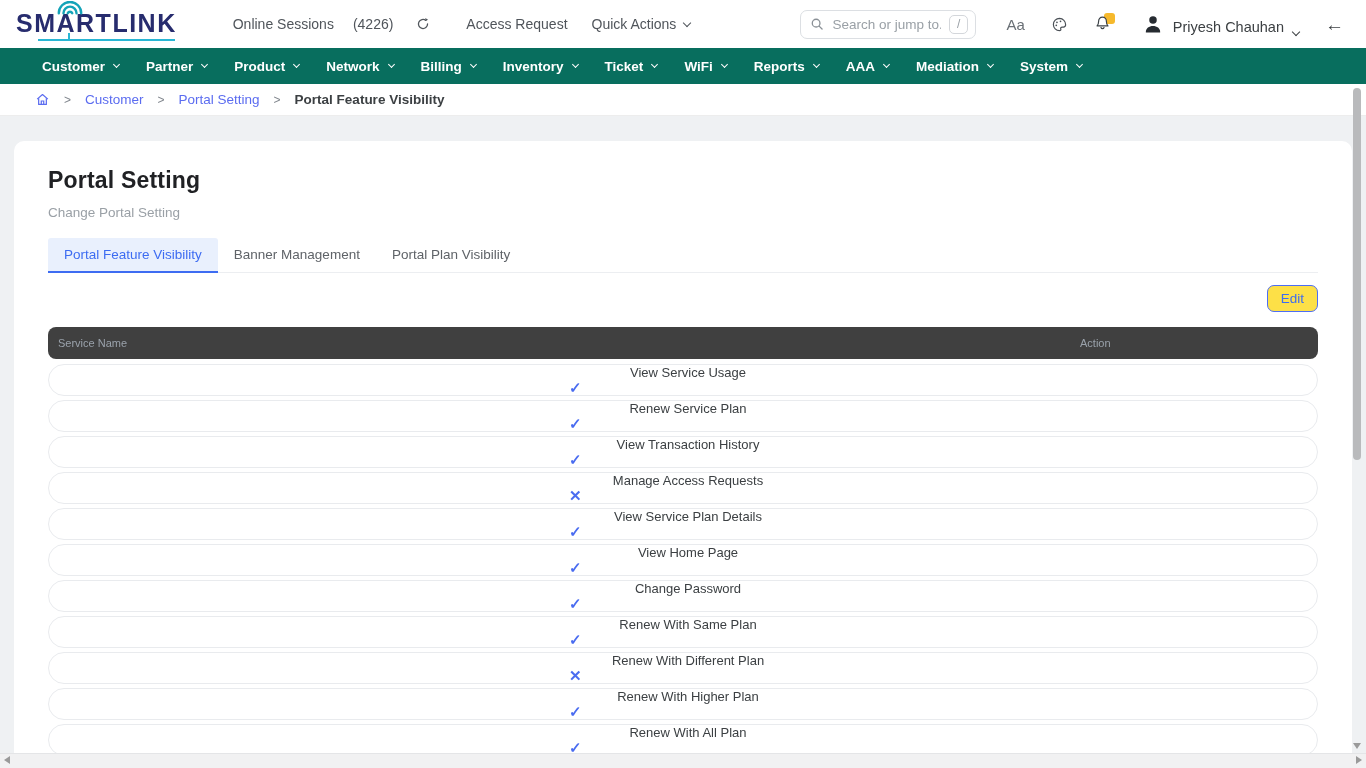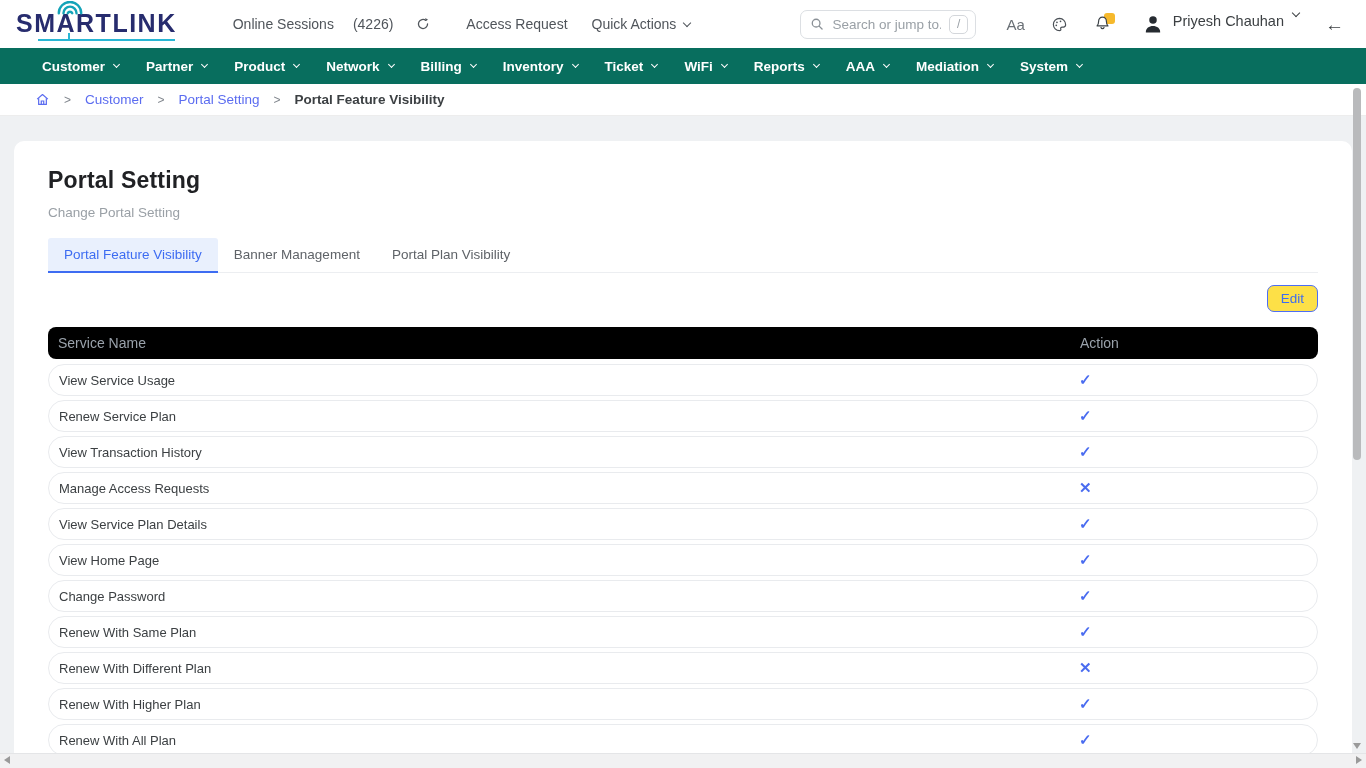--- a/index.html
+++ b/index.html
@@ -22,21 +22,21 @@
   .chev { display:inline-block; width:6px; height:6px; border-right:1.6px solid currentColor; border-bottom:1.6px solid currentColor; transform:rotate(45deg); margin-top:-3px; }
   .search { margin-left:auto; width:176px; height:29px; border:1px solid #dcdfe3; border-radius:7px; display:flex; align-items:center; padding:0 7px 0 9px; gap:6px; background:#fff; }
   .search input { border:0; outline:0; flex:1; min-width:0; font-size:13.5px; color:#3c4043; background:transparent; font-family:"Liberation Sans",sans-serif; }
   .search input::placeholder { color:#9aa0a6; }
   .kbd { border:1px solid #d4d7db; border-radius:5px; font-size:12px; padding:0 7px; height:19px; line-height:17px; color:#9aa0a6; }
   .aa-btn { margin-left:30px; font-size:15px; color:#6a7076; cursor:pointer;text-align:center; }
   .icon-btn { margin-left:26px; display:flex; cursor:pointer; }
   .bell-wrap { position:relative; margin-left:26px; cursor:pointer; width:18px; height:18px; }
   .bell-badge { position:absolute; top:-2px; right:-3px; width:11px; height:11px; background:#f6b92c; border-radius:3px; }
   .bell-wrap svg { position:relative; z-index:1; }
-  .user { margin-left:30px; display:flex; align-items:flex-start; gap:9px; font-size:14.5px; color:#3c4043; cursor:pointer; }
+  .user { margin-left:30px; display:flex; align-items:flex-end; gap:9px; font-size:14.5px; color:#3c4043; cursor:pointer; }
   .back-btn { margin-left:26px; margin-right:22px; font-size:19px; color:#3c4043; cursor:pointer; line-height:1; }
   
   .mainnav { height:36px; background:var(--nav-green,#086e5e); display:flex; align-items:center; padding-left:42px; gap:27px; position:relative; z-index:3; }
   .nav-item { display:flex; align-items:center; gap:9px; color:#fff; font-size:13.5px; font-weight:600; cursor:pointer; white-space:nowrap; }
   .nav-item .chev { width:5px; height:5px; border-width:1.7px; }
   
   .crumbs { height:32px; background:#fff; display:flex; align-items:center; padding-left:35px; gap:14px; font-size:13.5px; border-bottom:1px solid #ededed; position:relative; z-index:2; }
   .crumb-sep { color:#80868d; font-size:12px; }
   .crumb-link { color:var(--link-blue,#5b6cf0); cursor:pointer; }
   .crumb-current { color:#3c4043; font-weight:600; }
@@ -45,24 +45,24 @@
   .main { position:absolute; top:117px; left:0; right:0; bottom:0; background:#eff1f3; padding:24px 14px 0; }
   .card { background:#fff; border-radius:10px 10px 0 0; height:100%; padding:26px 34px 0; }
   .page-title { margin:0; font-size:23px; font-weight:700; color:#202124; letter-spacing:.2px; }
   .page-subtitle { margin-top:11px; font-size:13.5px; color:#9aa0a6; }
   .tabs { display:flex; margin-top:18px; border-bottom:1px solid #eceef1; }
   .tab { padding:9px 16px; font-size:13.5px; color:#5f6368; font-weight:500; cursor:pointer; white-space:nowrap; }
   .tab.active { background:#e9f0fd; color:var(--accent-blue,#3d6cf2); border-bottom:2px solid var(--accent-blue,#3d6cf2); margin-bottom:-1px; border-radius:3px 3px 0 0; }
   .edit-row { display:flex; justify-content:flex-end; margin-top:12px; }
   .btn-edit { border:1px solid #4d6ef5; color:var(--accent-blue,#3d6cf2); background:#fde047; border-radius:7px; font-size:13.5px; padding:0 13px; height:27px; cursor:pointer; font-family:"Liberation Sans",sans-serif; }
   .svc-table { margin-top:15px; }
-  .thead { display:flex; align-items:center; background:#000000; border-radius:8px; height:32px; color:#9aa2ab; font-size:14px; margin-bottom:5px; }
+  .thead { display:flex; align-items:center; background:#404040; border-radius:8px; height:32px; color:#9aa2ab; font-size:11px; margin-bottom:5px; }
   .col-name { flex:1; padding-left:10px; }
   .col-action { width:248px; padding-left:10px; }
-  .trow { display:flex; align-items:center; height:32px; background:#fff; border:1px solid #e9ebee; border-radius:16px; margin-bottom:4px; font-size:13px; color:#3c4043; }
+  .trow { display:flex; align-items:center; height:32px; background:#fff; border:1px solid #e9ebee; border-radius:16px; margin-bottom:4px; font-size:13px; color:#3c4043;flex-direction:column; }
   .mark { font-size:15px; font-weight:700; color:var(--mark-blue,#4a6cf0); line-height:1; }
   
   .hscroll { position:absolute; left:0; right:0; bottom:0; height:15px; background:#f1f1f2; border-top:1px solid #e4e5e7; z-index:6; cursor:pointer; }
   .h-arrow-left { position:absolute; left:4px; bottom:4px; width:0; height:0; border-top:4px solid transparent; border-bottom:4px solid transparent; border-right:6px solid #9a9a9a; }
   .h-arrow-right { position:absolute; right:4px; bottom:4px; width:0; height:0; border-top:4px solid transparent; border-bottom:4px solid transparent; border-left:6px solid #9a9a9a; }
   .v-thumb { position:absolute; right:5px; top:88px; width:8px; height:372px; background:#b9babc; border-radius:4px; z-index:7; cursor:pointer; }
   .v-arrow-down { position:absolute; right:5px; bottom:19px; width:0; height:0; border-left:4px solid transparent; border-right:4px solid transparent; border-top:6px solid #9a9a9a; z-index:7; cursor:pointer; }
 </style>
 </head>
 <body>

